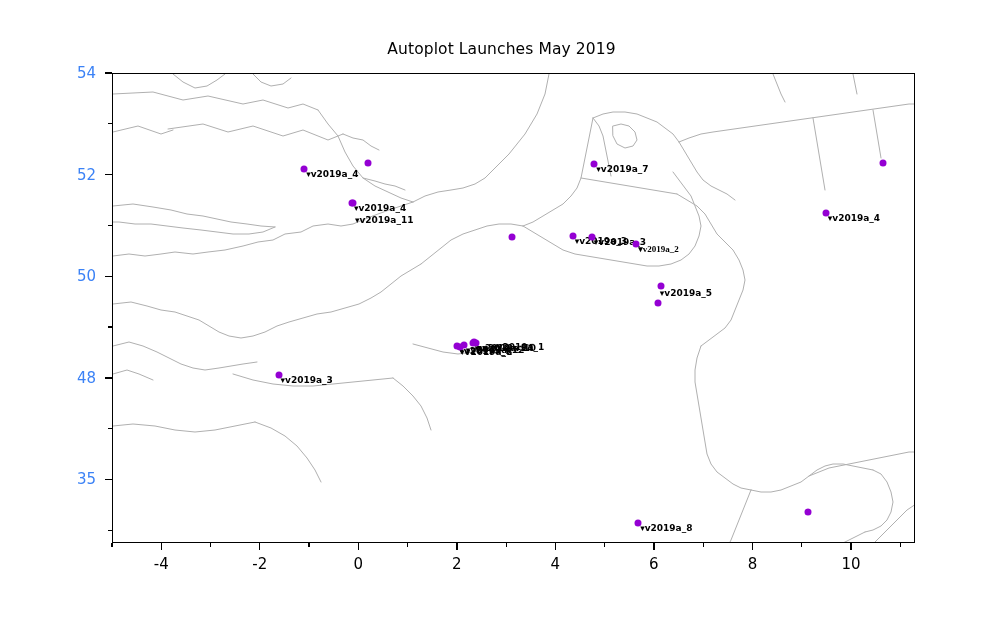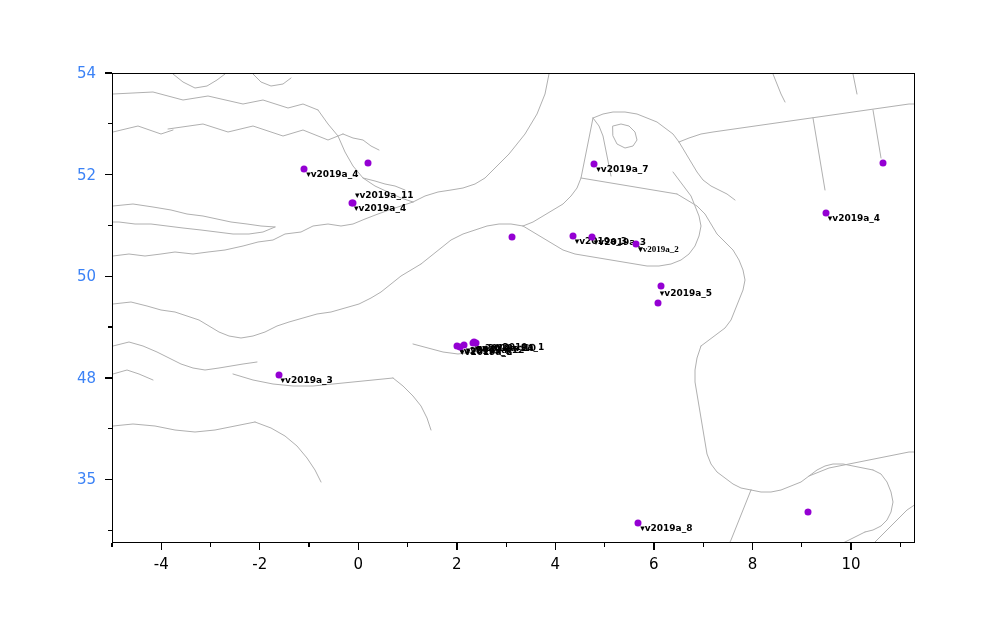--- a/index.html
+++ b/index.html
@@ -105,20 +105,21 @@
     white-space: nowrap;
     font-family: "DejaVu Sans", sans-serif;
     line-height: 1;
   }
 </style>
 </head>
 <body>
 
 <div id="figure">
 
+  <div id="plot-title">Autoplot Launches May 2019</div>
 
   <div id="axes-area">
 
     <svg id="map-svg" viewBox="0 0 803 470" preserveAspectRatio="none">
       <g fill="none" stroke="#b0b0b0" stroke-width="1" stroke-linejoin="round" stroke-linecap="round">
 
         <path d="M0,20 L40,18 L70,26 L95,22 L130,30 L150,26 L175,34 L190,30 L205,36"></path>
         <path d="M55,55 L90,50 L115,58 L140,52 L170,62 L190,56 L215,66 L230,60"></path>
         <path d="M0,58 L25,52 L48,60 L60,56"></path>
 
@@ -213,21 +214,21 @@
       </g>
     </svg>
 
     <div id="points-layer">
         <div class="data-point" style="left: 191.144px; top: 94.5081px; background: rgb(148, 0, 211);"></div>
         <div class="point-label" style="left: 193.144px; top: 95.5081px;">▾v2019a_4</div>
         <div class="data-point" style="left: 255.187px; top: 89.427px; background: rgb(148, 0, 211);"></div>
         <div class="data-point" style="left: 238.929px; top: 128.551px; background: rgb(148, 0, 211);"></div>
         <div class="point-label" style="left: 240.929px; top: 129.551px;">▾v2019a_4</div>
         <div class="data-point" style="left: 239.915px; top: 129.059px; background: rgb(148, 0, 211);"></div>
-        <div class="point-label" style="left: 241.915px; top: 117px;">▾v2019a_11</div>
+        <div class="point-label" style="left: 241.915px; top: 142px;">▾v2019a_11</div>
         <div class="data-point" style="left: 481.307px; top: 90.4432px; background: rgb(148, 0, 211);"></div>
         <div class="point-label" style="left: 483.307px; top: 91.4432px;">▾v2019a_7</div>
         <div class="data-point" style="left: 769.501px; top: 88.9189px; background: rgb(148, 0, 211);"></div>
         <div class="data-point" style="left: 712.847px; top: 138.714px; background: rgb(148, 0, 211);"></div>
         <div class="point-label" style="left: 714.847px; top: 139.714px;">▾v2019a_4</div>
         <div class="data-point" style="left: 399.037px; top: 163.103px; background: rgb(148, 0, 211);"></div>
         <div class="data-point" style="left: 459.631px; top: 162.086px; background: rgb(148, 0, 211);"></div>
         <div class="point-label" style="left: 461.631px; top: 163.086px;">▾v2019a_3</div>
         <div class="data-point" style="left: 478.844px; top: 162.595px; background: rgb(148, 0, 211);"></div>
         <div class="point-label" style="left: 480.844px; top: 163.595px;">▾v2019a_3</div>

